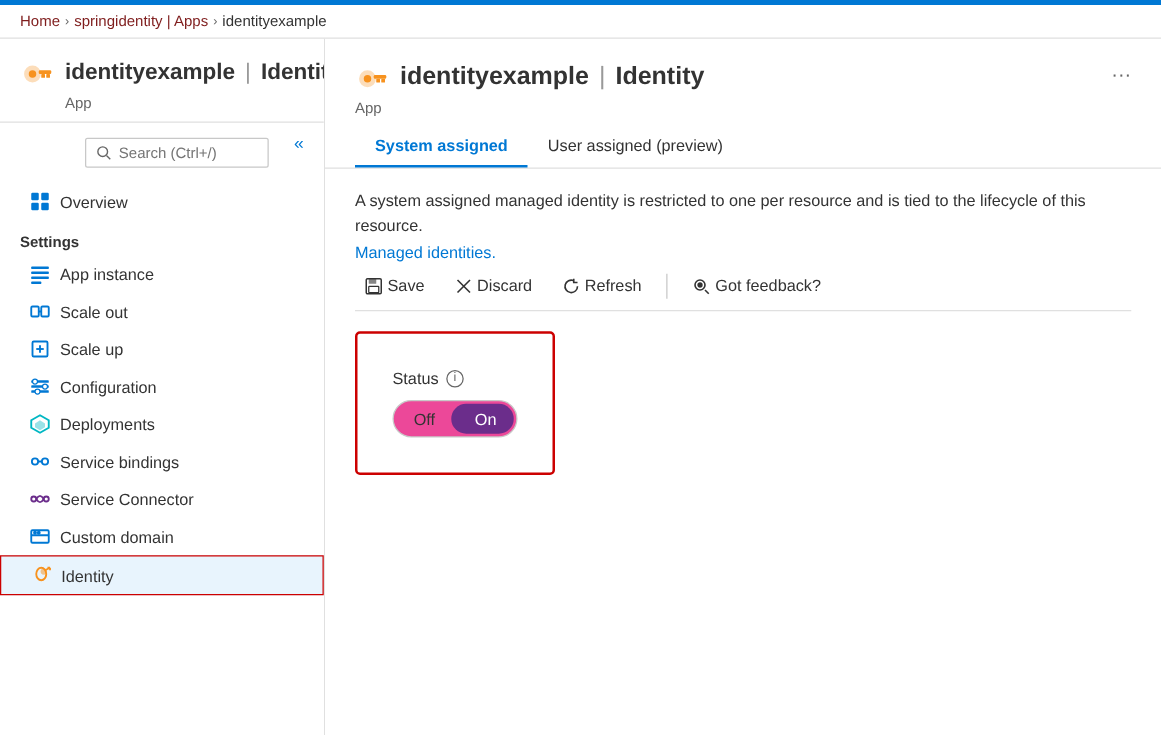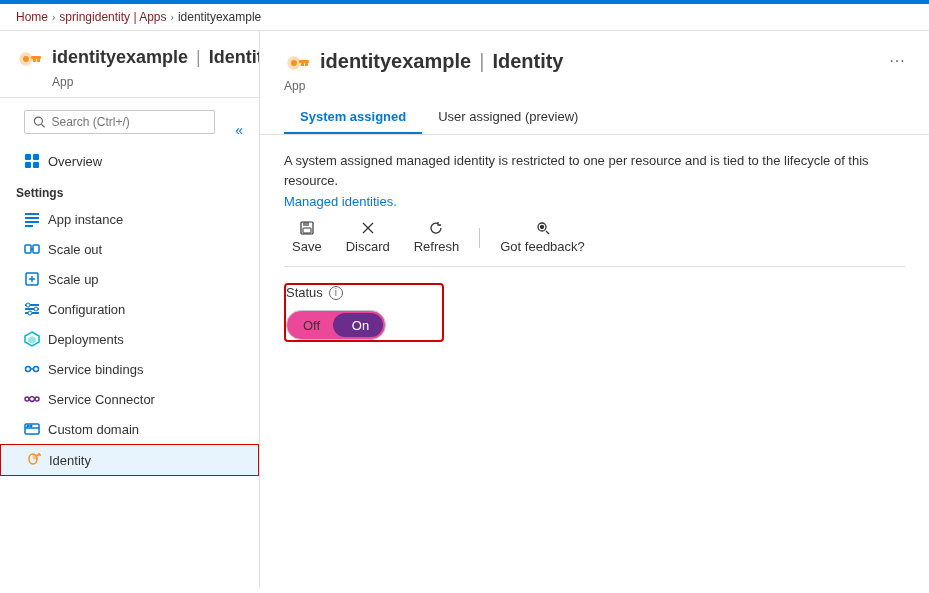--- a/index.html
+++ b/index.html
@@ -207,34 +207,33 @@
     .toolbar-btn {
       display: flex;
       align-items: center;
       gap: 4px;
       cursor: pointer;
       font-size: 13px;
       color: #333;
       padding: 4px 8px;
       border: none;
       background: transparent;
-      flex-direction: column;
     }
     .toolbar-divider {
       width: 1px;
       height: 20px;
       background: #c8c8c8;
       margin: 0 4px;
     }
 
     
     .status-box {
       border: 2px solid #cc0000;
       border-radius: 4px;
-      padding: 0;
+      padding: 28px;
       display: inline-block;
       min-width: 160px;
     }
     .status-label {
       display: flex;
       align-items: center;
       gap: 6px;
       font-size: 13px;
       font-weight: 500;
       margin-bottom: 10px;
@@ -290,23 +289,24 @@
     }
 
     
     .icon-blue { color: #0078d4; }
     .icon-cyan { color: #00b7c3; }
     .icon-purple { color: #6B2D8B; }
     .icon-yellow { color: #ffb900; }
 
     .header-search-row {
       display: flex;
-      align-items: flex-end;
+      align-items: flex-start;
       padding: 4px 12px;
       gap: 4px;
+      margin-left: 44px;
     }
   </style>
 </head>
 <body>
 
 <div class="top-bar"></div>
 
 <div class="breadcrumb">
   <span>Home</span>
   <span class="sep">›</span>

